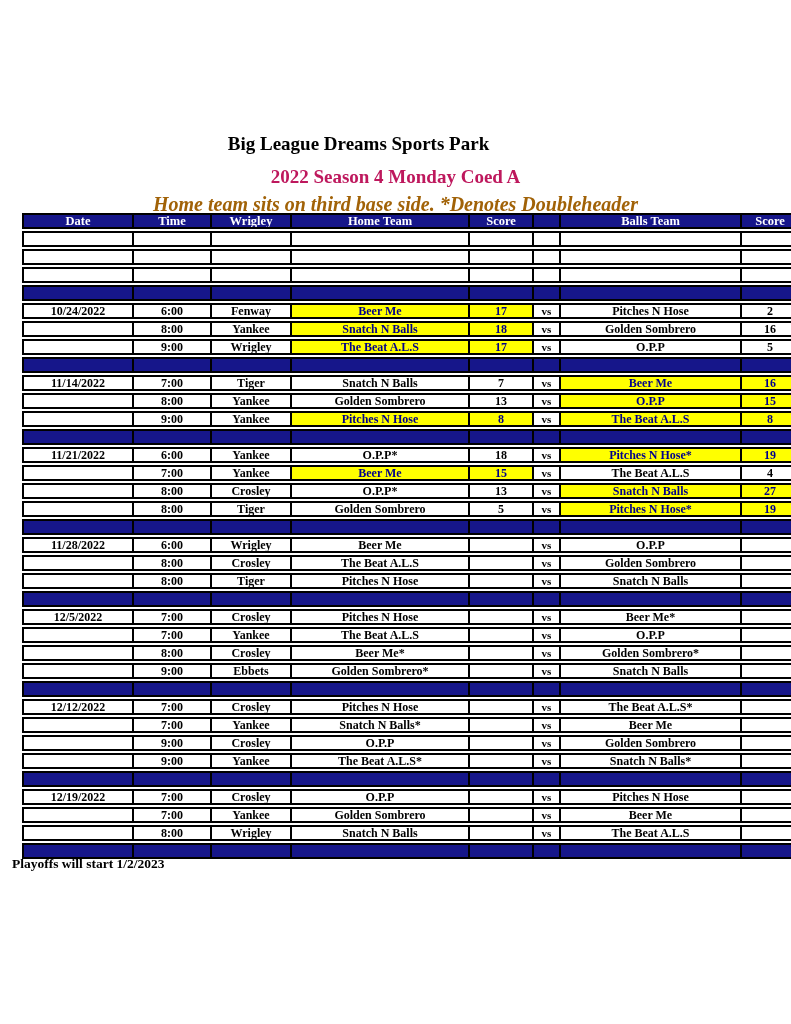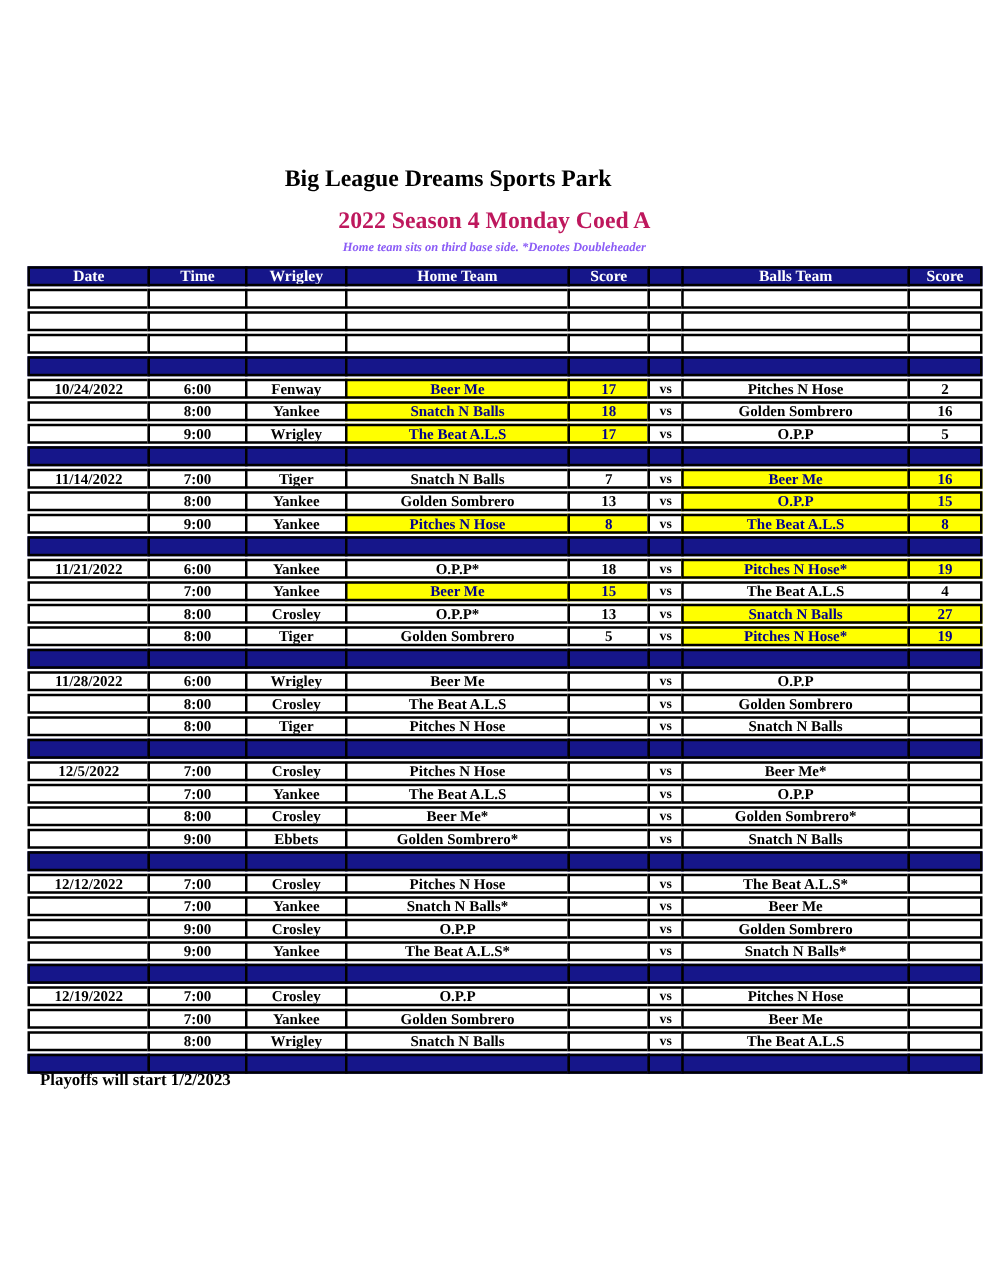--- a/index.html
+++ b/index.html
@@ -13,44 +13,44 @@
   .page-title {
     position: absolute; top: 133px; left: 0; width: 717px;
     text-align: center; font-size: 19px; font-weight: bold; color: #000;
   }
   .page-subtitle {
     position: absolute; top: 166px; left: 0; width: 791px;
     text-align: center; font-size: 19px; font-weight: bold; color: #be185d;
   }
   .page-note {
     position: absolute; top: 193px; left: 0; width: 791px;
-    text-align: center; font-size: 10px; font-weight: bold; font-style: italic; color: #8b5cf6;
+    text-align: center; font-size: 20px; font-weight: bold; font-style: italic; color: #a16207;
   }
   .schedule { position: absolute; left: 22px; top: 213px; }
   .t-row { display: flex; margin-bottom: 2px; }
   .t-cell {
     box-sizing: border-box;
     border: 2px solid #000;
     height: 16px;
     display: flex; align-items: center; justify-content: center;
     background: #fff;
     font-weight: bold; font-size: 12px; line-height: 12px;
     color: #000;
     white-space: nowrap; overflow: hidden;
   }
   .t-cell:not(:first-child) { margin-left: -2px; }
-  .w0 { width: 98px; }  .w1 { width: 80px; }  .w2 { width: 82px; }
+  .w0 { width: 112px; }  .w1 { width: 80px; }  .w2 { width: 82px; }
   .w3 { width: 180px; } .w4 { width: 66px; }  .w5 { width: 29px; }
   .w6 { width: 183px; } .w7 { width: 60px; }
   .head-row .t-cell { background: var(--navy, #16168a); color: var(--header-text, #ffffff); font-size: 12.5px; }
   .sep-row .t-cell { background: var(--navy, #16168a); }
   .hl { background: var(--yellow, #ffff00); color: var(--highlight-text, #00008b); }
   .vs-cell { font-size: 11px; }
   .page-footer {
-    position: absolute; left: 32px; top: 856px;
+    position: absolute; left: 12px; top: 856px;
     font-size: 13.5px; font-weight: bold; color: #000;
   }
 </style>
 </head>
 <body>
 
 <div class="page-title">Big League Dreams Sports Park</div>
 <div class="page-subtitle">2022 Season 4 Monday Coed A</div>
 <div class="page-note">Home team sits on third base side.  *Denotes Doubleheader</div>
 

